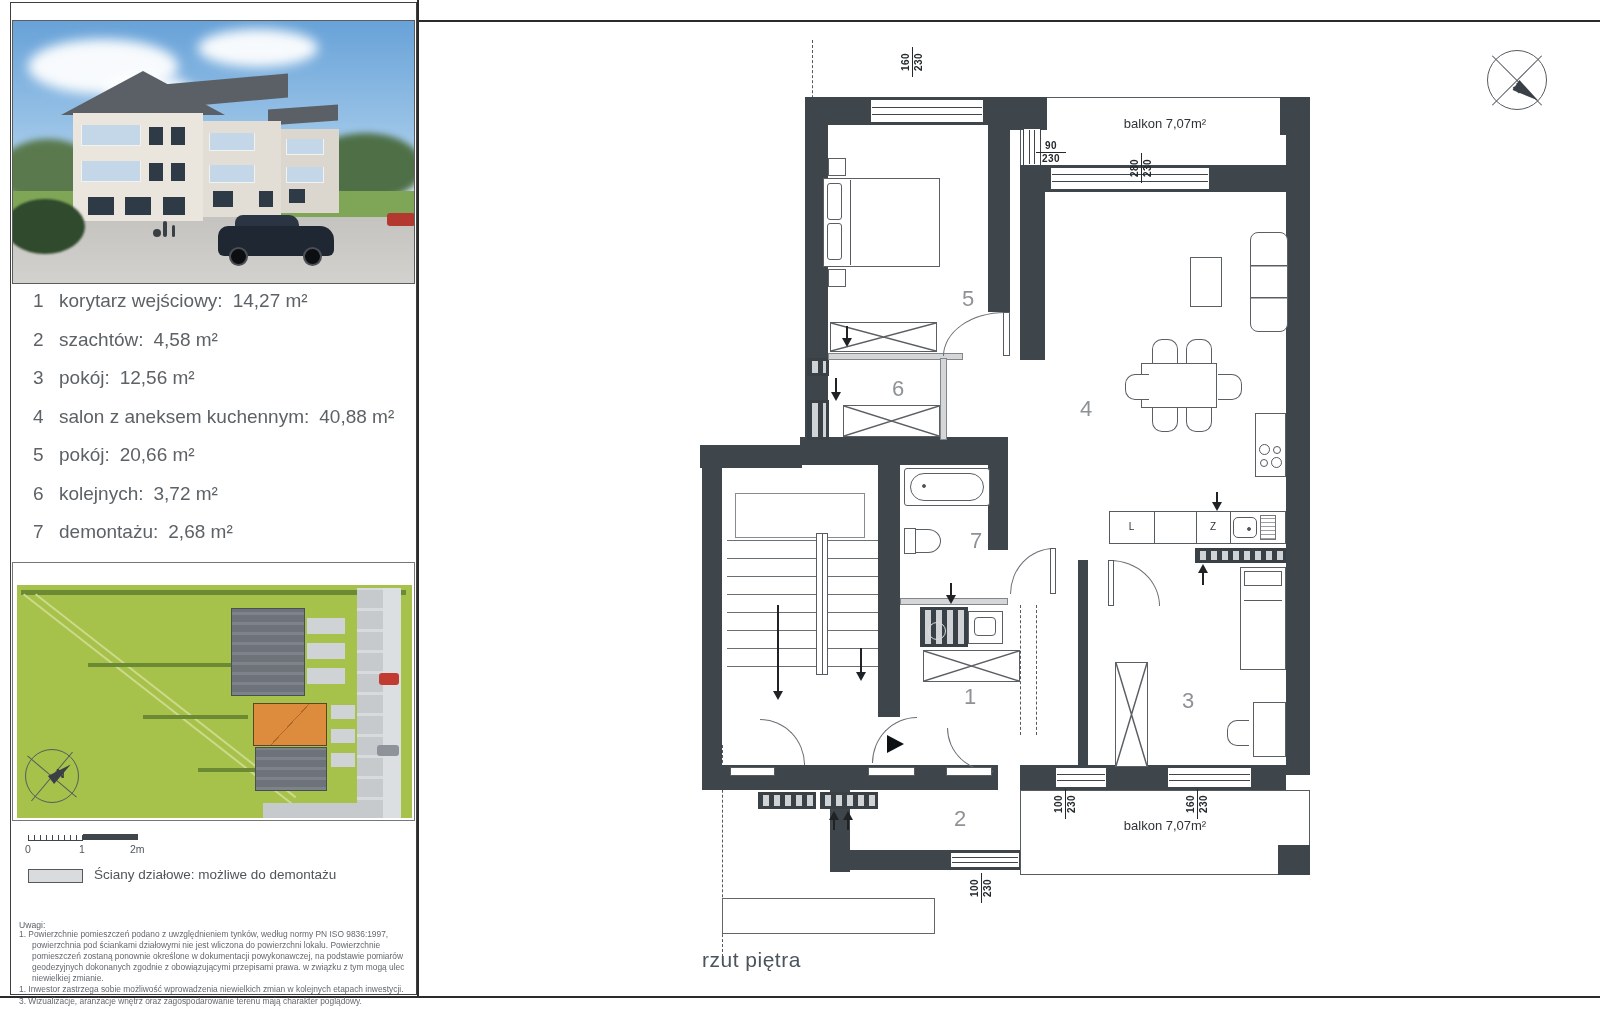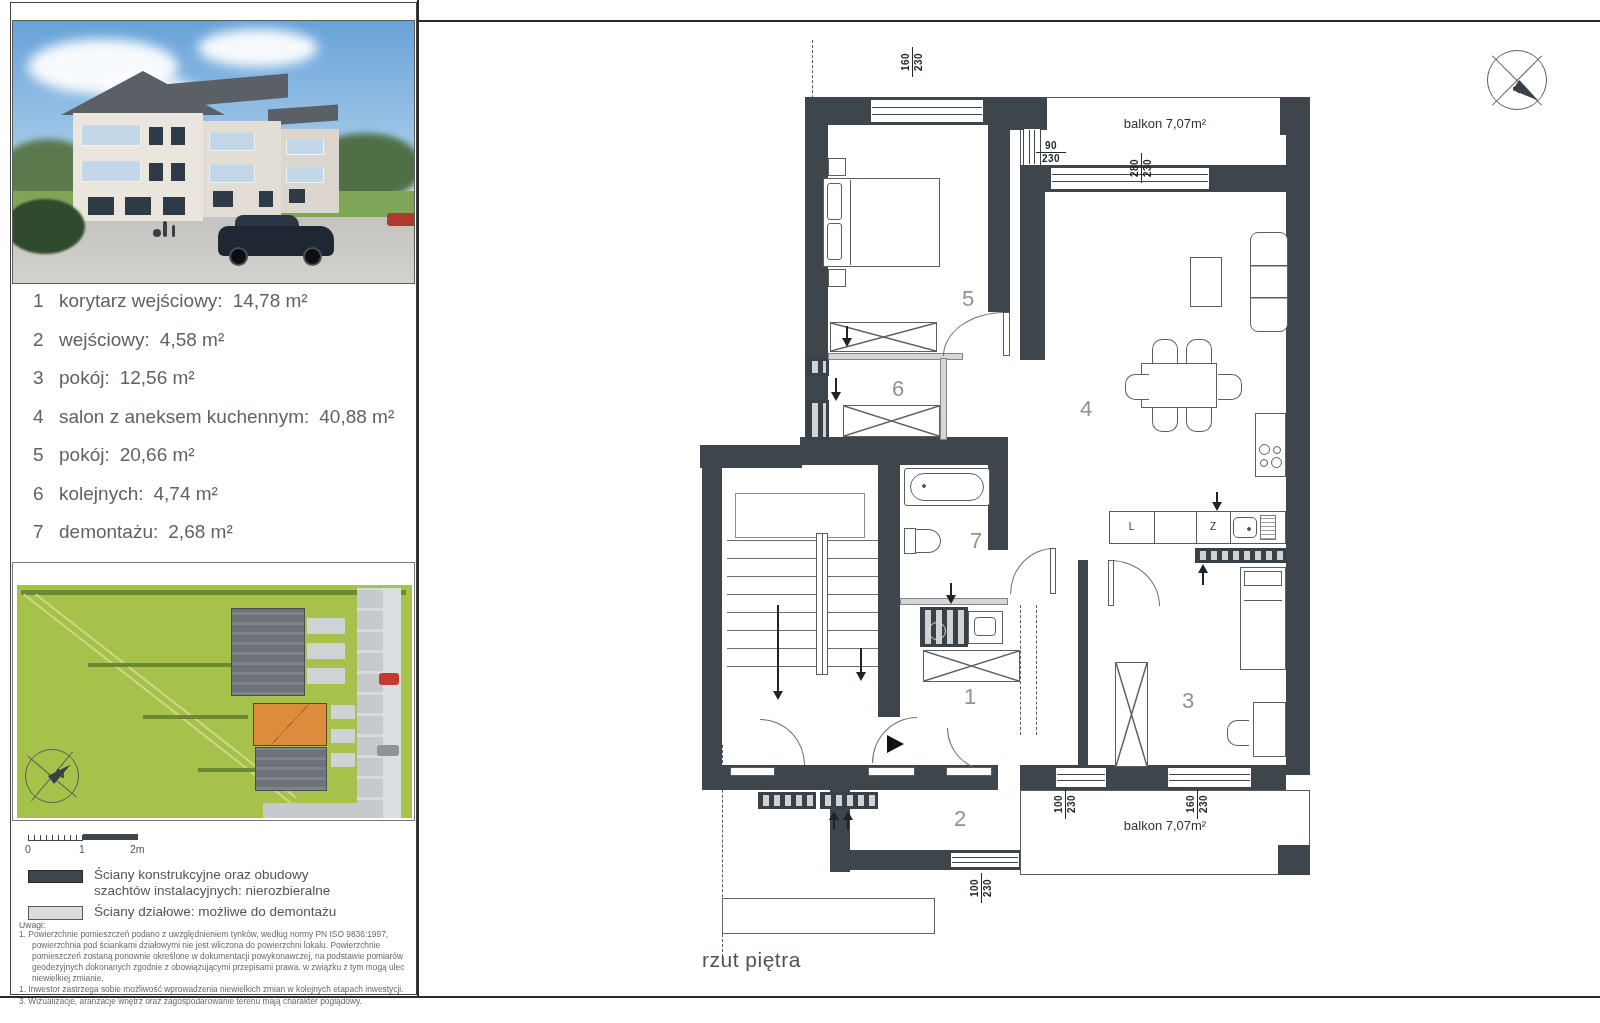--- a/index.html
+++ b/index.html
@@ -154,46 +154,46 @@
       <div class="sp-car" style="left:374px;top:192px;width:28px;height:13px;background:#b3382f;"></div>
       <div class="person" style="left:150px;top:200px;width:4px;height:16px;"></div>
       <div class="person" style="left:159px;top:204px;width:3px;height:12px;"></div>
       <div class="person" style="left:140px;top:208px;width:8px;height:8px;border-radius:50%;"></div>
     </div>
 
     <div class="roomlist">
       <div class="rrow">
           <span class="rnumcol">1</span>
           <span class="rname">korytarz wejściowy:</span>
-          <span class="rarea">14,78 m²</span>
+          <span class="rarea">14,27 m²</span>
         </div>
       <div class="rrow">
           <span class="rnumcol">2</span>
-          <span class="rname">wejściowy:</span>
+          <span class="rname">szachtów:</span>
           <span class="rarea">4,58 m²</span>
         </div>
       <div class="rrow">
           <span class="rnumcol">3</span>
           <span class="rname">pokój:</span>
           <span class="rarea">12,56 m²</span>
         </div>
       <div class="rrow">
           <span class="rnumcol">4</span>
           <span class="rname">salon z aneksem kuchennym:</span>
           <span class="rarea">40,88 m²</span>
         </div>
       <div class="rrow">
           <span class="rnumcol">5</span>
           <span class="rname">pokój:</span>
           <span class="rarea">20,66 m²</span>
         </div>
       <div class="rrow">
           <span class="rnumcol">6</span>
           <span class="rname">kolejnych:</span>
-          <span class="rarea">4,74 m²</span>
+          <span class="rarea">3,72 m²</span>
         </div>
       <div class="rrow">
           <span class="rnumcol">7</span>
           <span class="rname">demontażu:</span>
           <span class="rarea">2,68 m²</span>
         </div>
     </div>
 
     <div class="panel-img" style="top:559px;height:259px;border-color:#777;">
       <div class="sp-green" style="left:4px;top:22px;width:395px;height:233px;"></div>
@@ -229,27 +229,20 @@
     <div class="scalebar">
       <div class="scale-ticks"></div>
       <div class="scale-solid"></div>
       <span class="scale-lab" style="left:-3px;">0</span>
       <span class="scale-lab" style="left:51px;">1</span>
       <span class="scale-lab" style="left:102px;">2m</span>
     </div>
 
     <div class="legend">
       <div class="leg-row">
-        <div class="sw-dark"></div>
-        <div class="leg-text">
-          <div>Ściany konstrukcyjne oraz obudowy</div>
-          <div>szachtów instalacyjnych: nierozbieralne</div>
-        </div>
-      </div>
-      <div class="leg-row">
         <div class="sw-light"></div>
         <div class="leg-text">Ściany działowe: możliwe do demontażu</div>
       </div>
     </div>
 
     <div class="notes-title">Uwagi:</div>
     <div class="notes">
       <div>1.  Powierzchnie pomieszczeń podano z uwzględnieniem tynków, według normy PN ISO 9836:1997, powierzchnia pod ściankami działowymi nie jest wliczona do powierzchni lokalu. Powierzchnie pomieszczeń zostaną ponownie określone w dokumentacji powykonawczej, na podstawie pomiarów geodezyjnych dokonanych zgodnie z obowiązującymi przepisami prawa. w związku z tym mogą ulec niewielkiej zmianie.</div>
       <div>1.  Inwestor zastrzega sobie możliwość wprowadzenia niewielkich zmian w kolejnych etapach inwestycji.</div>
       <div>3.  Wizualizacje, aranżacje wnętrz oraz zagospodarowanie terenu mają charakter poglądowy.</div>

